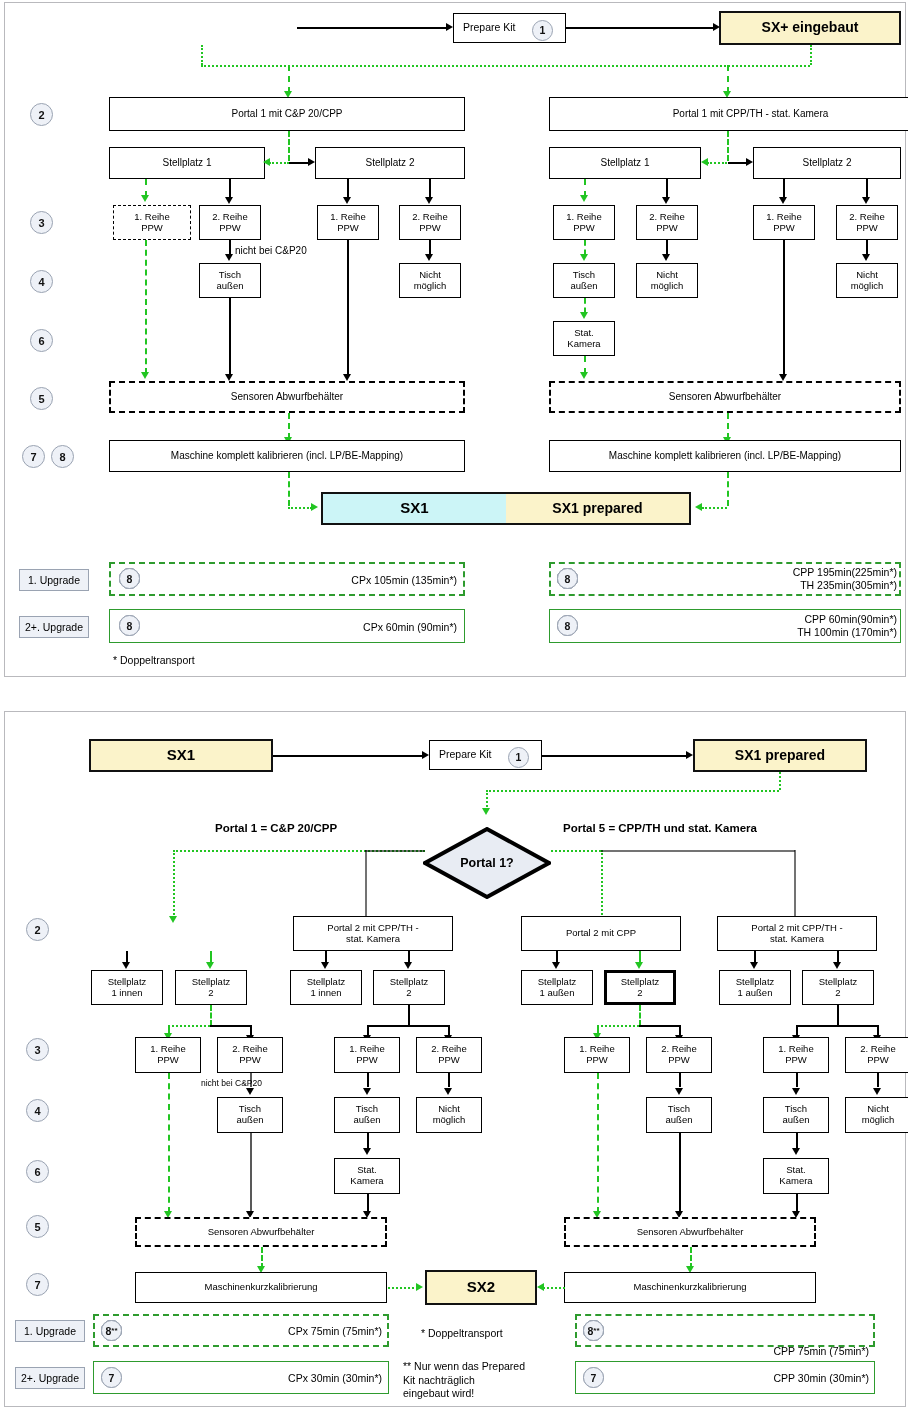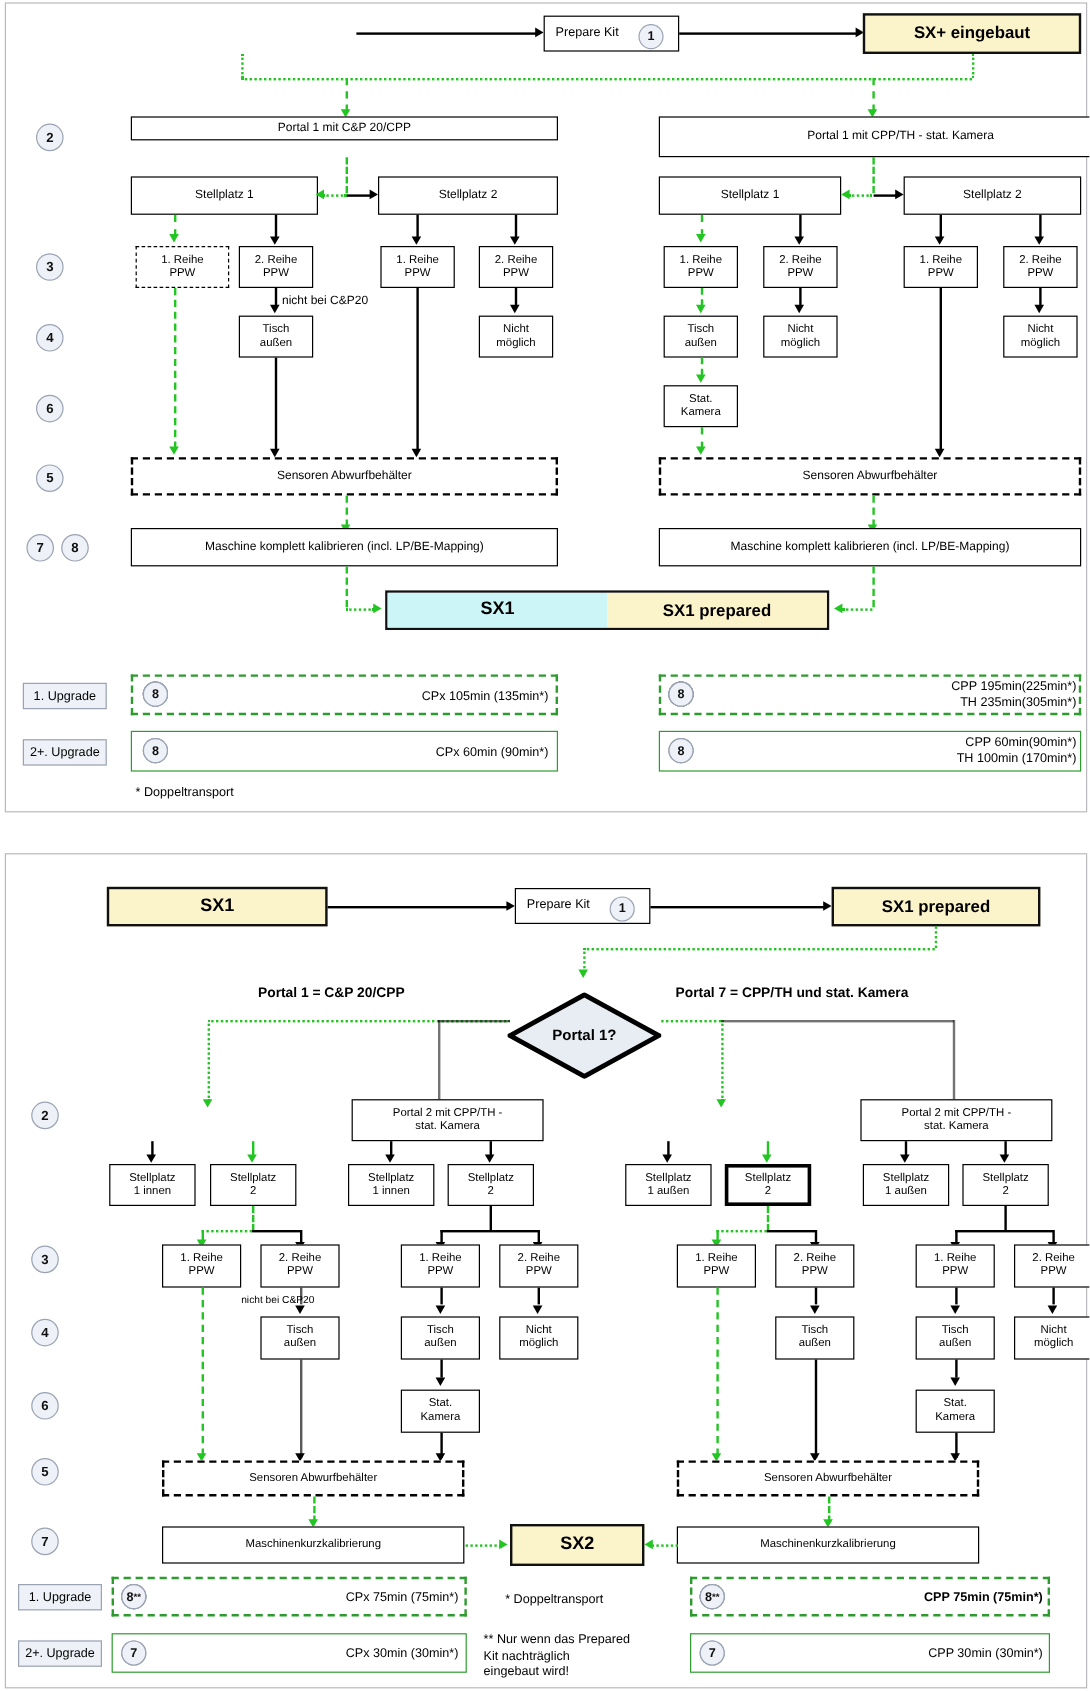--- a/index.html
+++ b/index.html
@@ -90,21 +90,21 @@
     <div class="gah-d" style="left:718px;top:88px;"></div>
 
     <div class="step" style="left:25px;top:100px;">2</div>
     <div class="step" style="left:25px;top:208px;">3</div>
     <div class="step" style="left:25px;top:267px;">4</div>
     <div class="step" style="left:25px;top:326px;">6</div>
     <div class="step" style="left:25px;top:384px;">5</div>
     <div class="step" style="left:17px;top:442px;">7</div>
     <div class="step" style="left:46px;top:442px;">8</div>
 
-    <div class="node small" style="left:104px;top:94px;width:356px;height:20px;">Portal 1 mit C&amp;P 20/CPP</div>
+    <div class="node small" style="left:104px;top:94px;width:356px;height:34px;">Portal 1 mit C&amp;P 20/CPP</div>
 
     <div class="node small" style="left:104px;top:144px;width:156px;height:32px;">Stellplatz 1</div>
     <div class="node small" style="left:310px;top:144px;width:150px;height:32px;">Stellplatz 2</div>
 
     <div class="gln gv-d" style="left:283px;top:128px;height:30px;"></div>
     <div class="gln gh" style="left:264px;top:159px;width:20px;"></div>
     <div class="gah-l" style="left:258px;top:155px;"></div>
     <div class="ln hl" style="left:284px;top:159px;width:20px;"></div>
     <div class="ah-r" style="left:303px;top:155px;"></div>
 
@@ -288,21 +288,21 @@
     <div class="gah-d" style="left:477px;top:96px;"></div>
 
     <div class="diamond" style="left:418px;top:115px;width:128px;height:72px;">
       <svg width="128" height="72" viewBox="0 0 128 72">
         <polygon points="64,2 126,36 64,70 2,36" fill="#e8ecf3" stroke="#000" stroke-width="4"></polygon>
       </svg>
       <div class="dtext">Portal 1?</div>
     </div>
 
     <div class="boldlbl" style="left:210px;top:110px;">Portal 1 = C&amp;P 20/CPP</div>
-    <div class="boldlbl" style="left:558px;top:110px;">Portal 7 = CPP/TH und stat. Kamera</div>
+    <div class="boldlbl" style="left:558px;top:110px;">Portal 5 = CPP/TH und stat. Kamera</div>
 
     <div class="gln gh" style="left:168px;top:138px;width:252px;"></div>
     <div class="gln gv" style="left:168px;top:138px;height:68px;"></div>
     <div class="gah-d" style="left:164px;top:204px;"></div>
     <div class="ln hl" style="left:360px;top:138px;width:60px;opacity:.55;"></div>
     <div class="ln vl" style="left:360px;top:138px;height:68px;opacity:.55;"></div>
     <div class="ah-d" style="left:356px;top:204px;"></div>
 
     <div class="gln gh" style="left:546px;top:138px;width:50px;"></div>
     <div class="gln gv" style="left:596px;top:138px;height:68px;"></div>
@@ -313,20 +313,21 @@
 
     <div class="step" style="left:21px;top:206px;">2</div>
     <div class="step" style="left:21px;top:326px;">3</div>
     <div class="step" style="left:21px;top:387px;">4</div>
     <div class="step" style="left:21px;top:448px;">6</div>
     <div class="step" style="left:21px;top:503px;">5</div>
     <div class="step" style="left:21px;top:561px;">7</div>
 
     <div class="node tiny" style="left:288px;top:204px;width:160px;height:35px;white-space:pre-line;">Portal 2 mit CPP/TH -
 stat. Kamera</div>
+    <div class="node tiny" style="left:516px;top:204px;width:160px;height:35px;white-space:pre-line;">Portal 2 mit CPP</div>
     <div class="node tiny" style="left:712px;top:204px;width:160px;height:35px;white-space:pre-line;">Portal 2 mit CPP/TH -
 stat. Kamera</div>
 
     <div class="node tiny" style="left:86px;top:258px;width:72px;height:35px;white-space:pre-line;">Stellplatz
 1 innen</div>
     <div class="node tiny" style="left:170px;top:258px;width:72px;height:35px;white-space:pre-line;">Stellplatz
 2</div>
     <div class="node tiny" style="left:285px;top:258px;width:72px;height:35px;white-space:pre-line;">Stellplatz
 1 innen</div>
     <div class="node tiny" style="left:368px;top:258px;width:72px;height:35px;white-space:pre-line;">Stellplatz
@@ -498,21 +499,21 @@
         <div class="step sm">7</div>
         <div class="step sm">8<span class="sup">**</span></div>
       </div>
     <div id="d2-ur2" style="position:absolute;left:578px;top:655px;display:flex;gap:9px;">
         <div class="step sm">2</div>
         <div class="step sm">7</div>
       </div>
 
     <div class="uptime" style="left:245px;top:613px;width:132px;">CPx 75min (75min*)</div>
     <div class="uptime" style="left:245px;top:660px;width:132px;">CPx 30min (30min*)</div>
-    <div class="uptime" style="left:730px;top:613px;width:134px;font-weight:bold;">CPP 75min (75min*)</div>
+    <div class="uptime" style="left:730px;top:633px;width:134px;">CPP 75min (75min*)</div>
     <div class="uptime" style="left:730px;top:660px;width:134px;">CPP 30min (30min*)</div>
 
     <div class="ann" style="left:416px;top:615px;">* Doppeltransport</div>
     <div class="ann" style="left:398px;top:648px;white-space:pre-line;">** Nur wenn das Prepared
      Kit nachträglich
      eingebaut wird!</div>
   </div>
 </div>
 
 </body></html>

